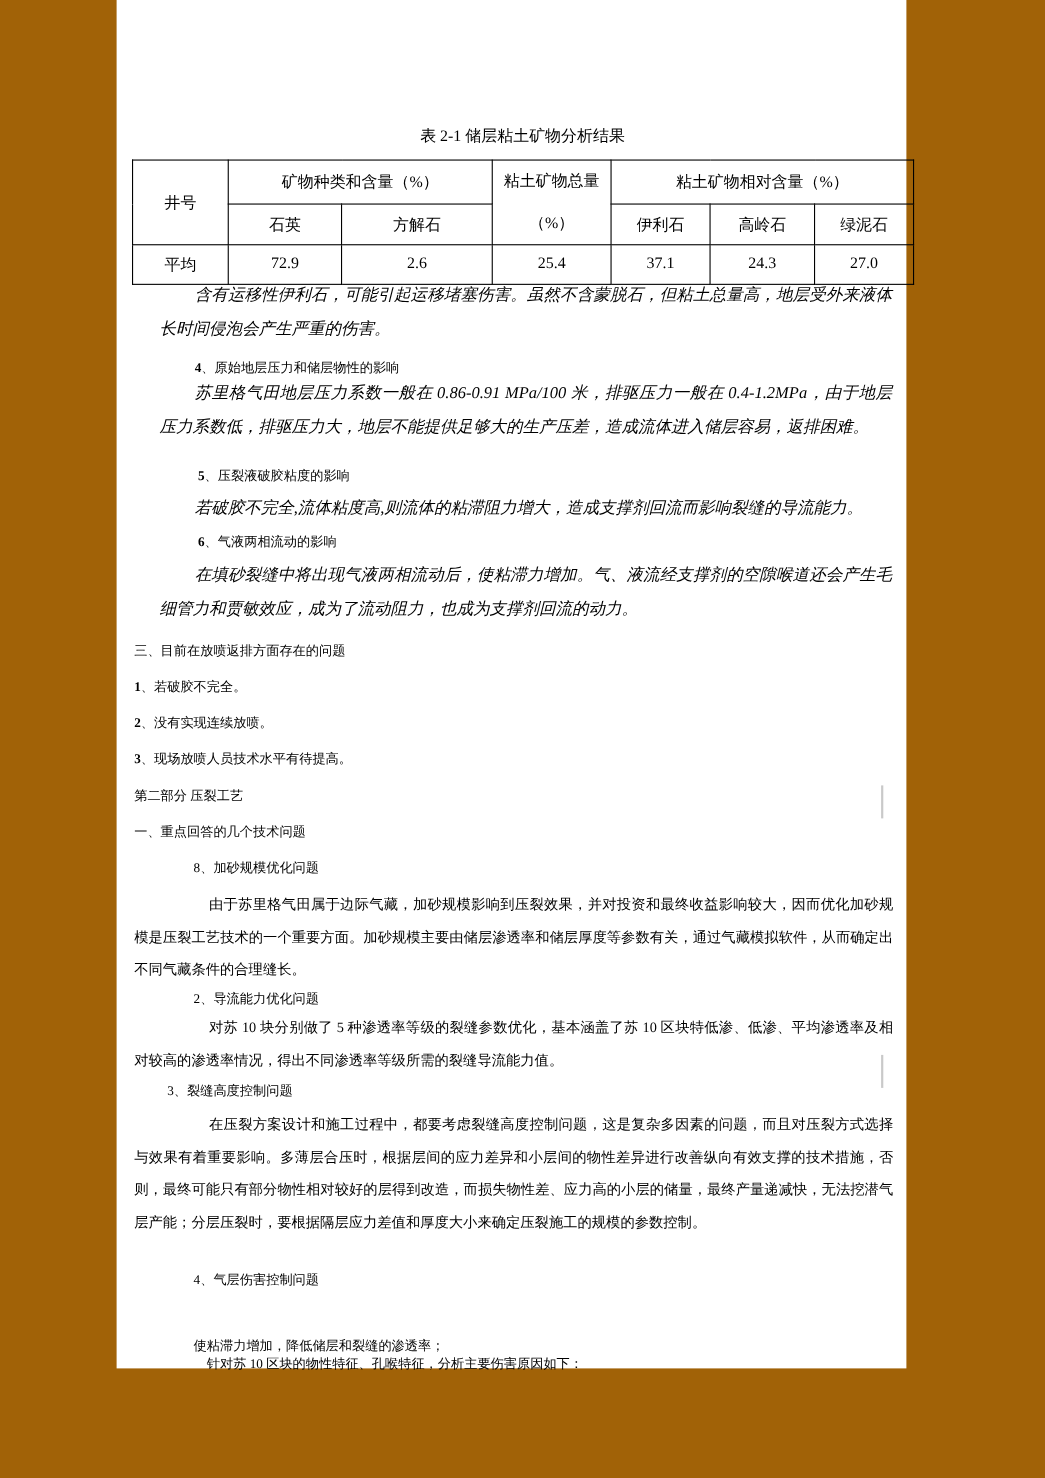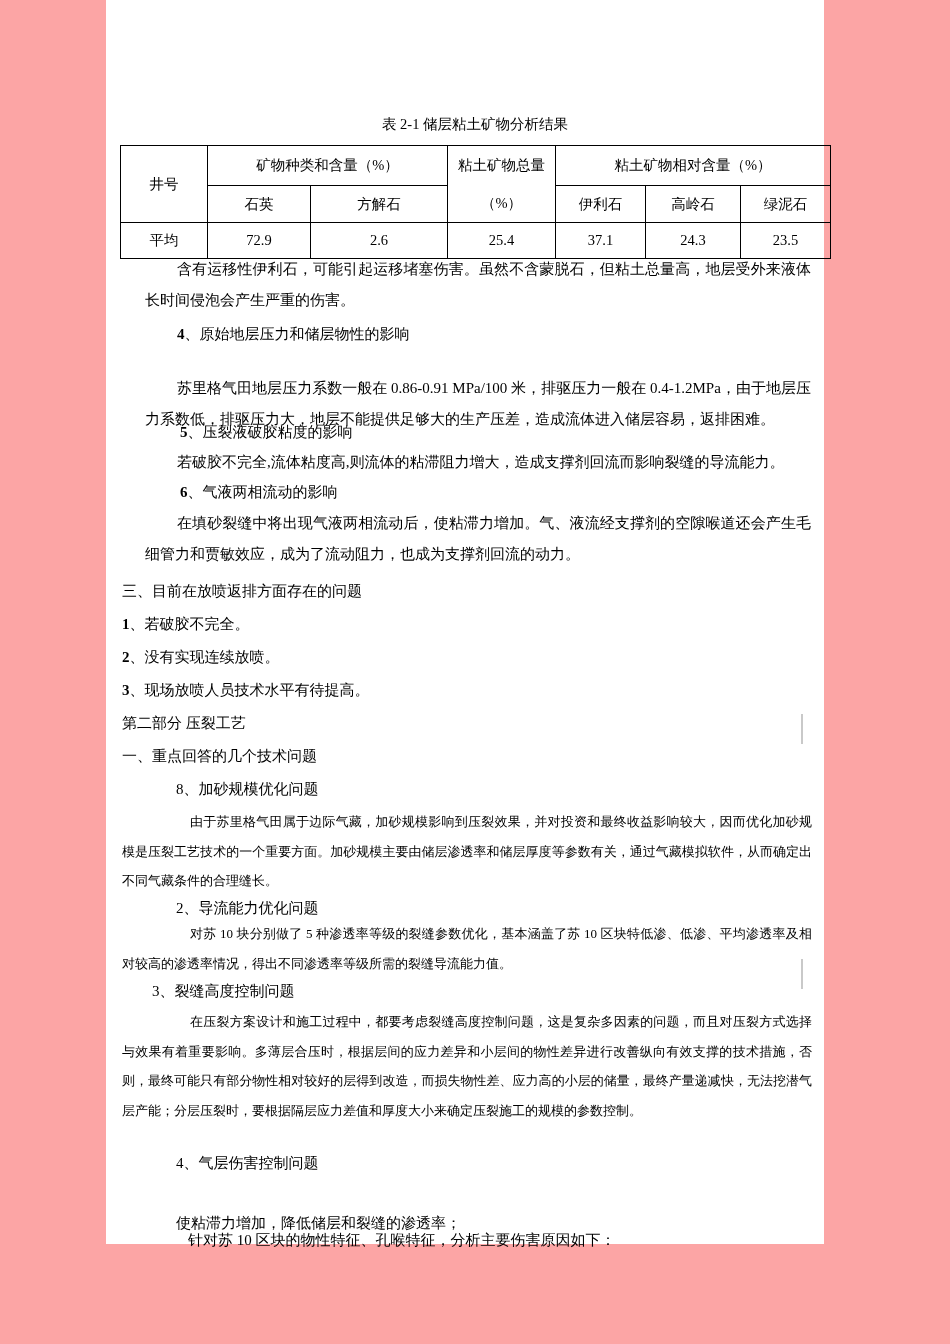--- a/index.html
+++ b/index.html
@@ -1,35 +1,35 @@
 <!DOCTYPE html>
 <html><head>
 <meta charset="utf-8">
 <style>
   html,body { margin:0; padding:0; }
   body { background:#f3f3f3; }
   #canvas {
     position:relative; width:950px; height:1344px;
-    background:#fca5a5; overflow:hidden;
+    background:#a16207; overflow:hidden;
     font-family:"Liberation Serif","DejaVu Serif",serif;
     color:#000;
   }
   .page {
     position:absolute; left:106px; top:0; width:718px; height:1244px;
     background:#ffffff;
   }
   .abs { position:absolute; }
   .para {
-    font-size:15px; line-height:31px; text-align:justify;
+    font-size:15px; line-height:31px; text-align:justify;font-style:italic;
   }
   .para-sm {
     font-size:13px; line-height:29.5px; text-align:justify;
   }
-  .hline { font-size:15px; line-height:31px; white-space:nowrap; }
-  .hline-sm { font-size:15px; line-height:29.5px; white-space:nowrap; }
+  .hline { font-size:12px; line-height:31px; white-space:nowrap; }
+  .hline-sm { font-size:12px; line-height:29.5px; white-space:nowrap; }
   .num-b { font-weight:bold; }
   .doc-title { font-size:14.5px; text-align:center; line-height:20px; }
   table.clay {
     position:absolute; left:120px; top:145px; width:710px;
     border-collapse:collapse; table-layout:fixed;
     font-size:14.5px;
   }
   table.clay td {
     border:1px solid #000; text-align:center; vertical-align:middle;
     padding:0; overflow:hidden;
@@ -74,30 +74,30 @@
         <td>高岭石</td>
         <td>绿泥石</td>
       </tr>
       <tr style="height:36px">
         <td>平均</td>
         <td>72.9</td>
         <td>2.6</td>
         <td>25.4</td>
         <td>37.1</td>
         <td>24.3</td>
-        <td>23.5</td>
+        <td>27.0</td>
       </tr>
     </tbody>
   </table>
 
   <div class="abs para" style="left:145px; top:254px; width:666px; text-indent:32px;">含有运移性伊利石，可能引起运移堵塞伤害。虽然不含蒙脱石，但粘土总量高，地层受外来液体长时间侵泡会产生严重的伤害。</div>
 
   <div class="abs hline" style="left:177px; top:319px;"><span class="num-b">4</span><span>、原始地层压力和储层物性的影响</span></div>
 
-  <div class="abs para" style="left:145px; top:373px; width:666px; text-indent:32px;">苏里格气田地层压力系数一般在 0.86-0.91 MPa/100 米，排驱压力一般在 0.4-1.2MPa，由于地层压力系数低，排驱压力大，地层不能提供足够大的生产压差，造成流体进入储层容易，返排困难。</div>
+  <div class="abs para" style="left:145px; top:343px; width:666px; text-indent:32px;">苏里格气田地层压力系数一般在 0.86-0.91 MPa/100 米，排驱压力一般在 0.4-1.2MPa，由于地层压力系数低，排驱压力大，地层不能提供足够大的生产压差，造成流体进入储层容易，返排困难。</div>
 
   <div class="abs hline" style="left:180px; top:417px;"><span class="num-b">5</span><span>、压裂液破胶粘度的影响</span></div>
 
   <div class="abs para" style="left:145px; top:447px; width:666px; text-indent:32px;">若破胶不完全,流体粘度高,则流体的粘滞阻力增大，造成支撑剂回流而影响裂缝的导流能力。</div>
 
   <div class="abs hline" style="left:180px; top:477px;"><span class="num-b">6</span><span>、气液两相流动的影响</span></div>
 
   <div class="abs para" style="left:145px; top:508px; width:666px; text-indent:32px;">在填砂裂缝中将出现气液两相流动后，使粘滞力增加。气、液流经支撑剂的空隙喉道还会产生毛细管力和贾敏效应，成为了流动阻力，也成为支撑剂回流的动力。</div>
 
   <div class="abs hline" style="left:122px; top:576px;">三、目前在放喷返排方面存在的问题</div>

